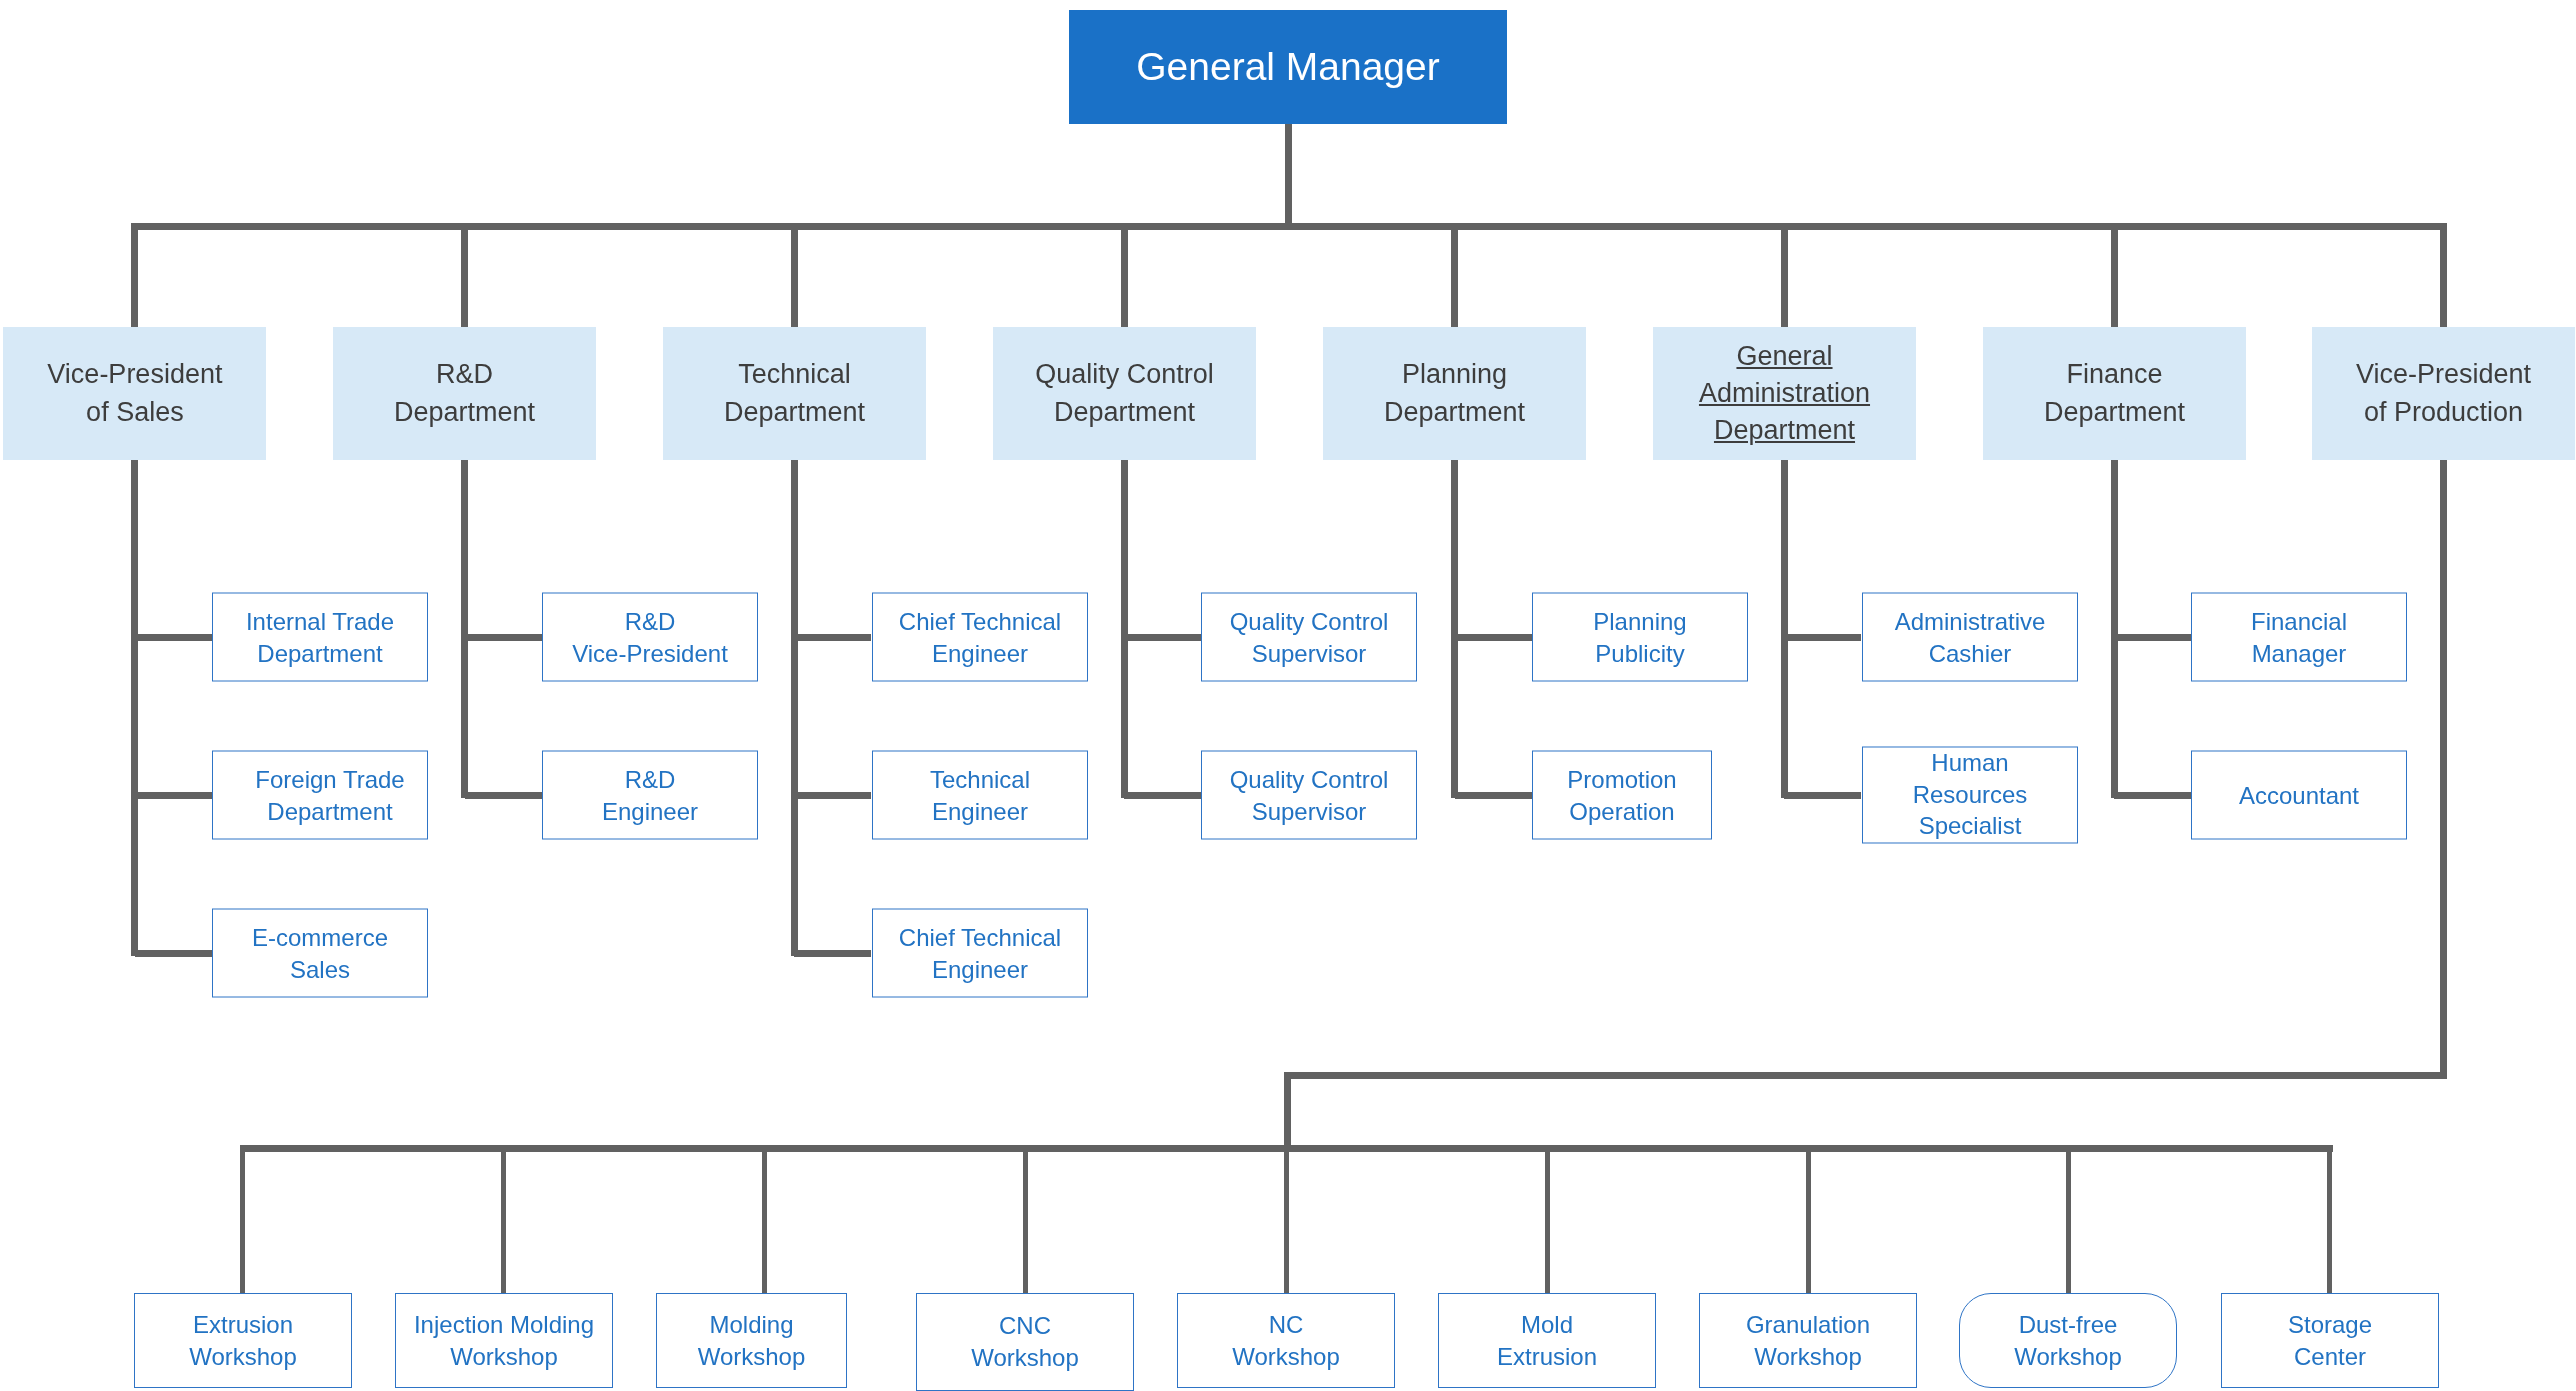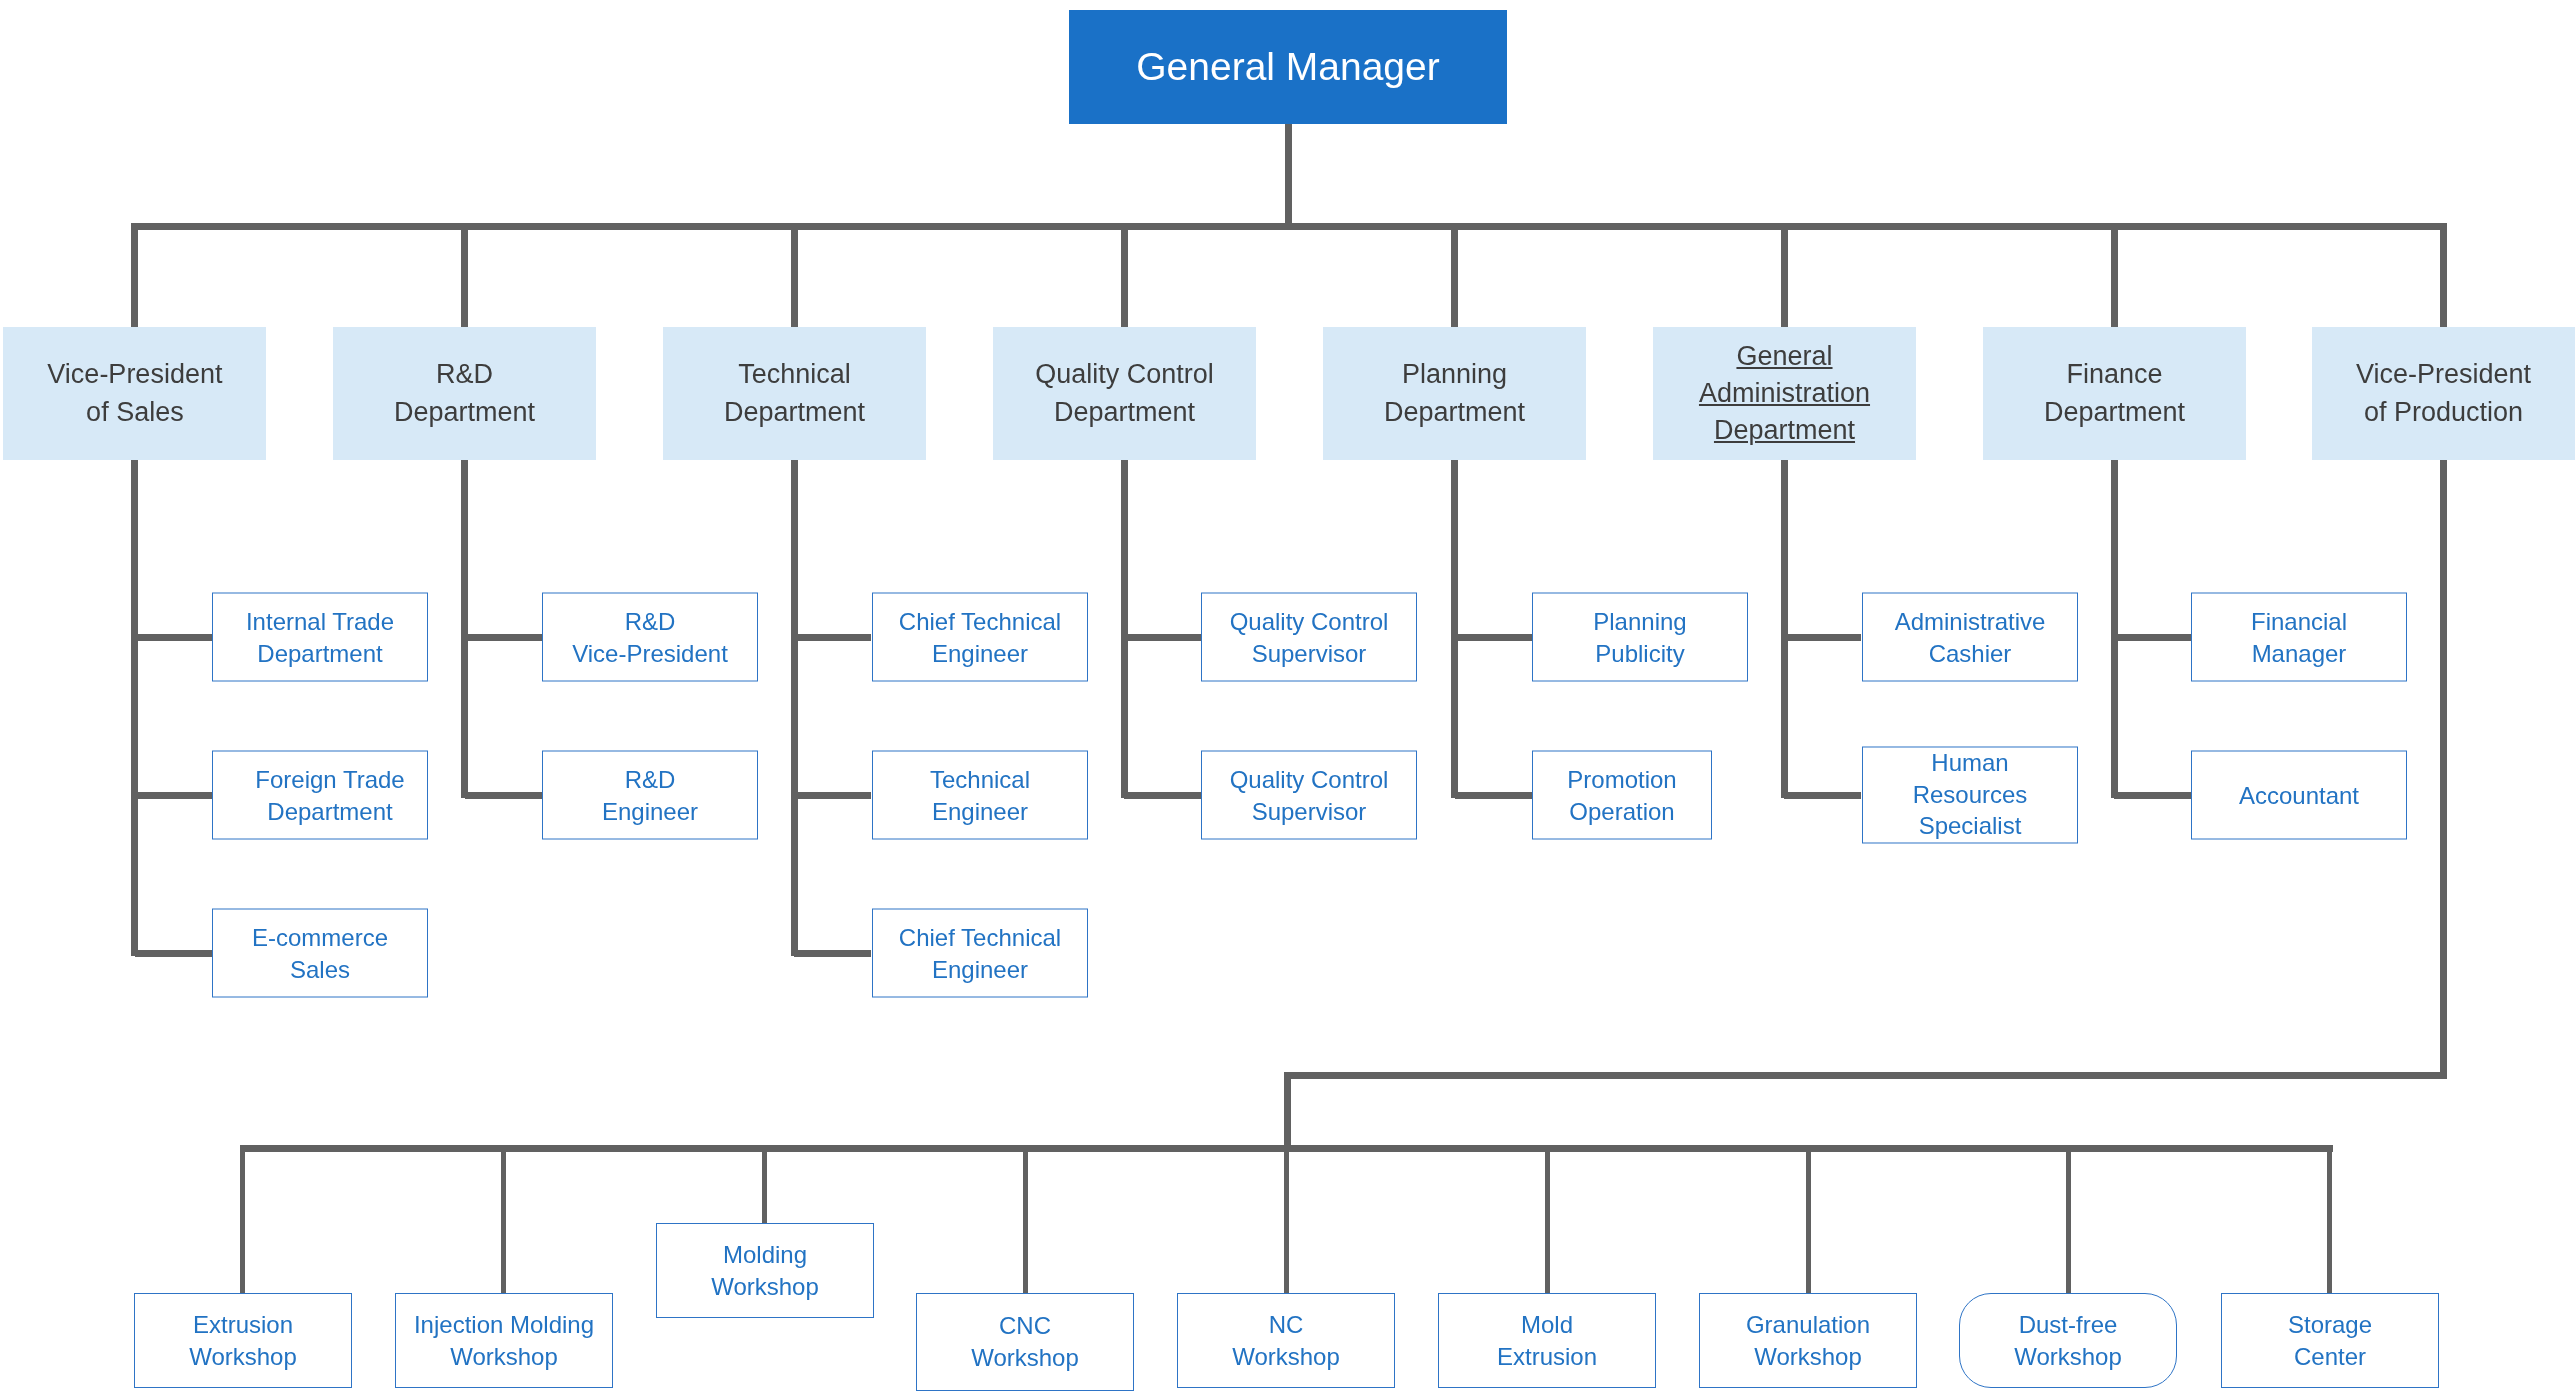--- a/index.html
+++ b/index.html
@@ -124,21 +124,21 @@
     <div class="connector" style="left: 1023px; top: 1148px; width: 5.2px; height: 145px;"></div>
     <div class="connector" style="left: 1284px; top: 1148px; width: 5.2px; height: 145px;"></div>
     <div class="connector" style="left: 1545px; top: 1148px; width: 5.2px; height: 145px;"></div>
     <div class="connector" style="left: 1806px; top: 1148px; width: 5.2px; height: 145px;"></div>
     <div class="connector" style="left: 2066px; top: 1148px; width: 5.2px; height: 145px;"></div>
     <div class="connector" style="left: 2327px; top: 1148px; width: 5.2px; height: 145px;"></div>
     <div class="node workshop-node" style="left: 134px; top: 1293px; width: 218px; height: 95px;">Extrusion
 Workshop</div>
     <div class="node workshop-node" style="left: 395px; top: 1293px; width: 218px; height: 95px;">Injection Molding
 Workshop</div>
-    <div class="node workshop-node" style="left: 656px; top: 1223px; width: 218px; height: 95px;">Molding
+    <div class="node workshop-node" style="left: 656px; top: 1293px; width: 191px; height: 95px;">Molding
 Workshop</div>
     <div class="node workshop-node" style="left: 916px; top: 1293px; width: 218px; height: 98px;">CNC
 Workshop</div>
     <div class="node workshop-node" style="left: 1177px; top: 1293px; width: 218px; height: 95px;">NC
 Workshop</div>
     <div class="node workshop-node" style="left: 1438px; top: 1293px; width: 218px; height: 95px;">Mold
 Extrusion</div>
     <div class="node workshop-node" style="left: 1699px; top: 1293px; width: 218px; height: 95px;">Granulation
 Workshop</div>
     <div class="node workshop-node" style="left: 1959px; top: 1293px; width: 218px; height: 95px; border-radius: 32px;">Dust-free

